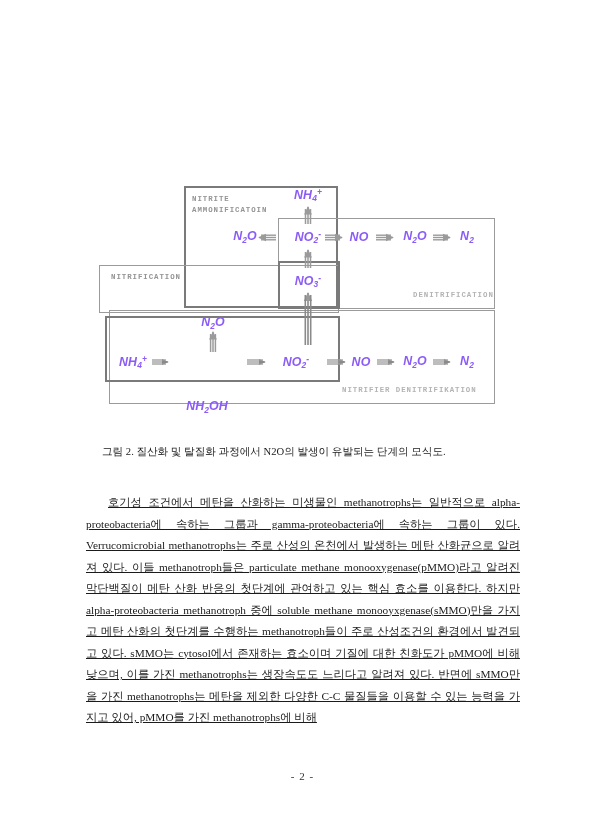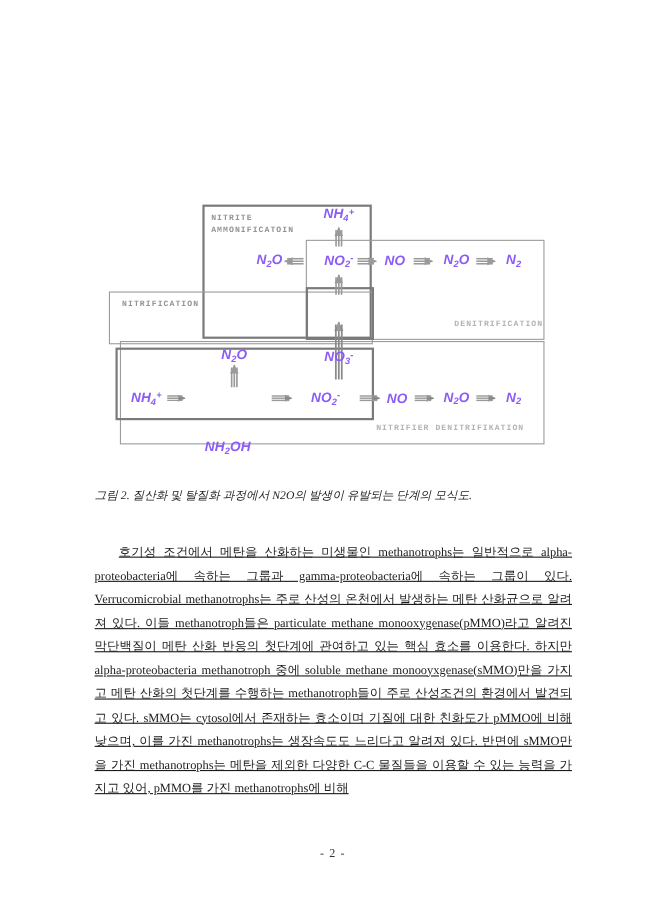--- a/index.html
+++ b/index.html
@@ -28,21 +28,21 @@
     text-align: justify;
     text-justify: inter-word;
     font-size: 11.3px;
     line-height: 21.5px;
     color: #1b1b1b;
   }
   .para p { margin: 0; }
   .para .indent { text-indent: 22px; }
 
   .p-top   { left: 86px; top: 56px;  width: 434px; }
-  .caption { left: 86px; top: 443px; width: 434px; font-size: 10.6px; line-height: 18px; font-style: italic; }
+  .caption { left: 102px; top: 443px; width: 434px; font-size: 10.6px; line-height: 18px; }
   .p-body  { left: 86px; top: 492px; width: 434px; text-decoration: underline; }
 
   sub { font-size: 0.72em; vertical-align: -0.22em; }
 
   
   .figure {
     position: absolute;
     left: 95px;
     top: 180px;
     width: 410px;
@@ -228,21 +228,21 @@
     <div class="species" style="left:150px; top:57px;">N<sub>2</sub>O</div>
 
     <div class="species" style="left:213px; top:57px;">NO<sub>2</sub><sup>-</sup></div>
 
     <div class="species" style="left:264px; top:57px;">NO</div>
 
     <div class="species" style="left:320px; top:57px;">N<sub>2</sub>O</div>
 
     <div class="species" style="left:372px; top:57px;">N<sub>2</sub></div>
 
-    <div class="species" style="left:213px; top:101px;margin-top:44px;">NO<sub>3</sub><sup>-</sup></div>
+    <div class="species" style="left:213px; top:101px;">NO<sub>3</sub><sup>-</sup></div>
 
     <div class="species" style="left:118px; top:143px;">N<sub>2</sub>O</div>
 
     <div class="species" style="left:38px; top:182px;">NH<sub>4</sub><sup>+</sup></div>
 
     <div class="species" style="left:112px; top:182px;margin-top:45px;">NH<sub>2</sub>OH</div>
 
     <div class="species" style="left:201px; top:182px;">NO<sub>2</sub><sup>-</sup></div>
 
     <div class="species" style="left:266px; top:182px;">NO</div>

